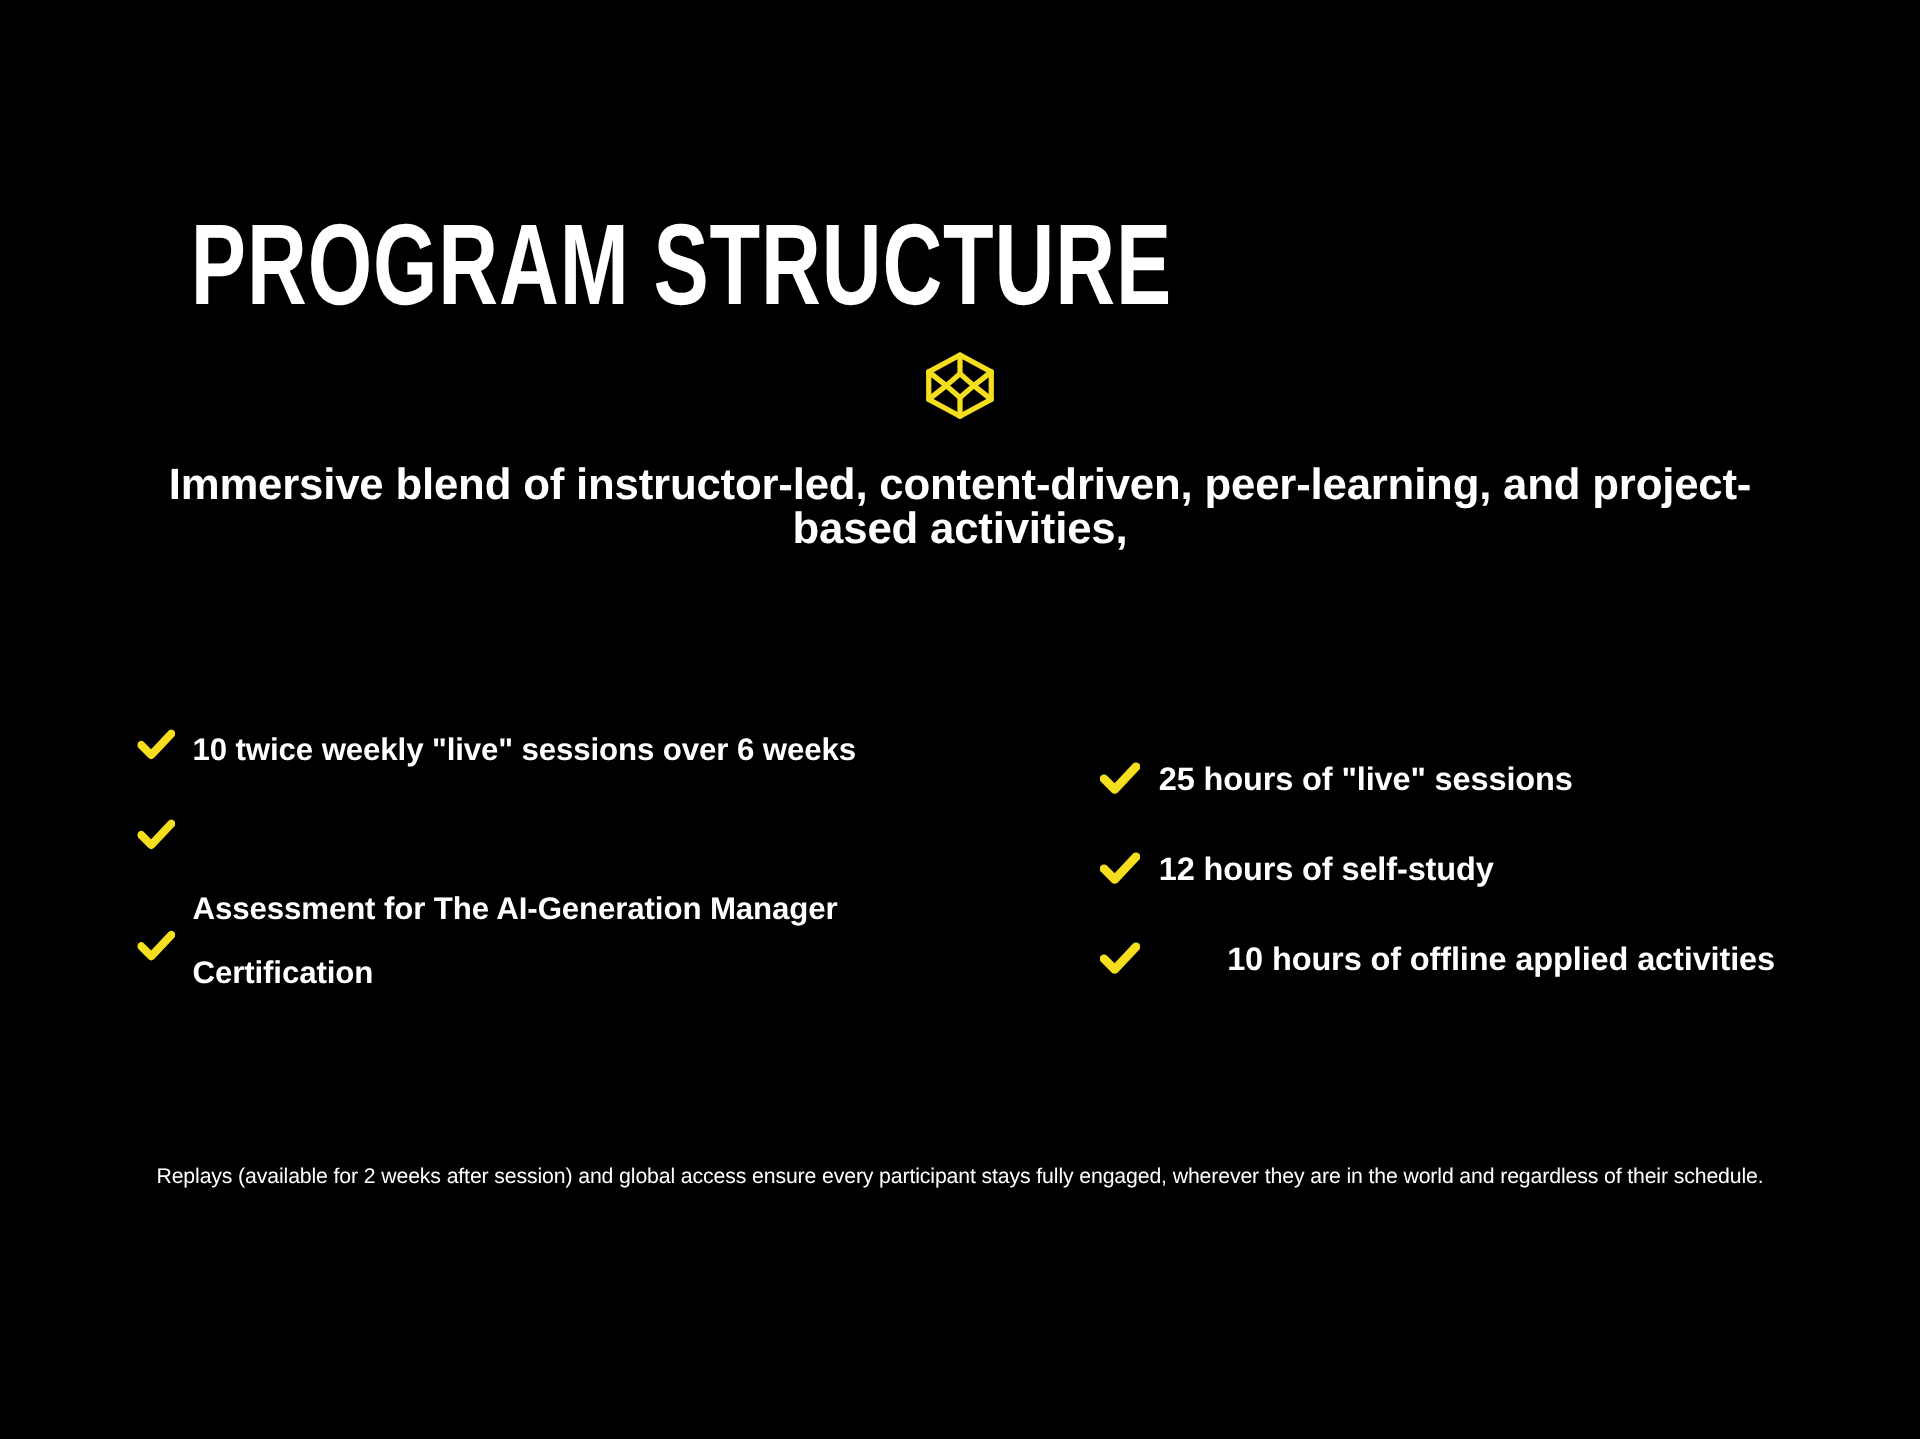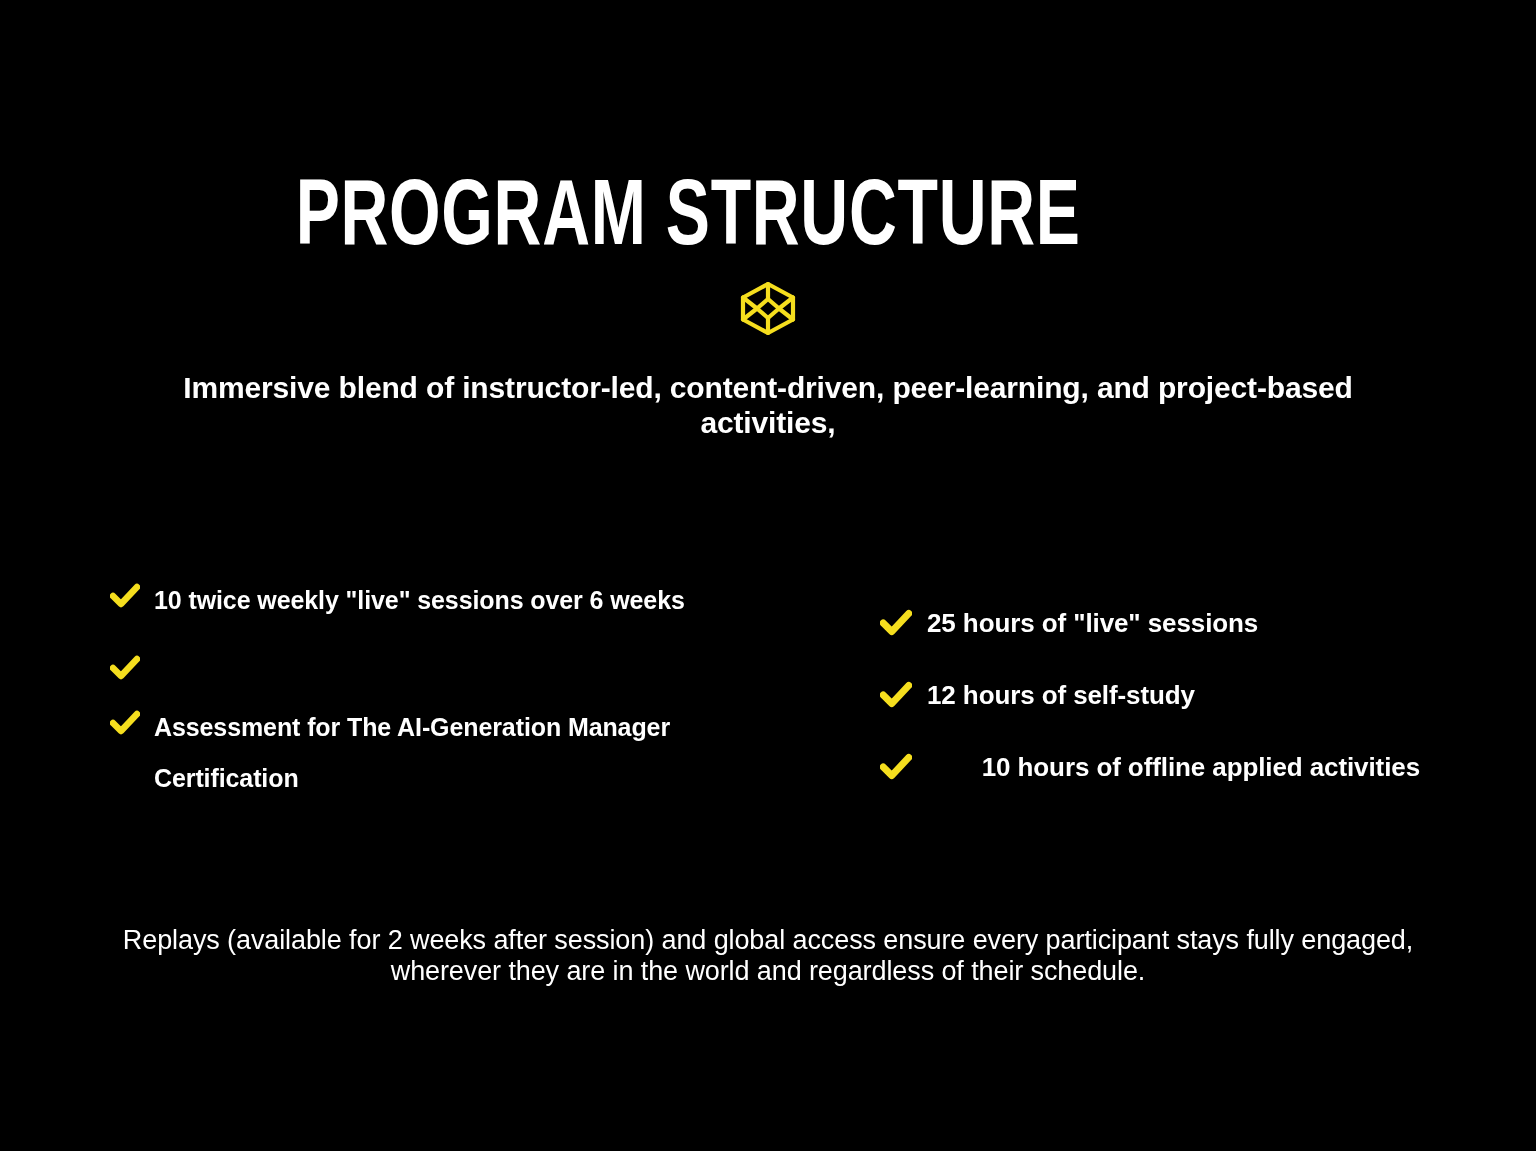--- a/index.html
+++ b/index.html
@@ -21,21 +21,20 @@
     inset: 0;
     background: #000000;
   }
 
   
   .title-wrap {
     position: absolute;
     top: 166px;
     left: 0;
     width: 1377px;
-    text-align: center;
   }
   .title {
     display: inline-block;
     color: #ffffff;
     font-family: "Liberation Sans", sans-serif;
     font-weight: 700;
     font-size: 92px;
     line-height: 92px;
     letter-spacing: 1px;
     transform: scaleX(0.72);
@@ -60,21 +59,21 @@
 
   
   .subtitle {
     position: absolute;
     top: 370px;
     left: 120px;
     width: 1296px;
     text-align: center;
     color: #ffffff;
     font-weight: 700;
-    font-size: 30px;
+    font-size: 35px;
     line-height: 35px;
     letter-spacing: -0.15px;
   }
 
   
   .col-left {
     position: absolute;
     top: 575px;
     left: 110px;
     width: 640px;
@@ -85,21 +84,21 @@
     left: 880px;
     width: 540px;
   }
 
   .bullet {
     display: flex;
     align-items: flex-start;
     color: #ffffff;
   }
   .col-left .bullet { margin-bottom: 21px; }
-  .col-left .bullet:last-child { margin-bottom: 0; }
+  .col-left .bullet:last-child { margin-bottom: 0; align-items: center; }
   .col-right .bullet { margin-bottom: 28px; }
   .col-right .bullet:last-child { margin-bottom: 0; justify-content: space-between; }
 
   .check {
     flex: 0 0 auto;
     width: 30px;
     height: 26px;
     margin-right: 14px;
   }
   .col-left .check { margin-top: 8px; }
@@ -125,21 +124,21 @@
 
   
   .footer {
     position: absolute;
     top: 925px;
     left: 118px;
     width: 1300px;
     text-align: center;
     color: #ffffff;
     font-weight: 400;
-    font-size: 27px;
+    font-size: 17px;
     line-height: 31px;
     letter-spacing: -0.1px;
   }
 </style>
 </head>
 <body>
 
 <div class="slide">
 
   <div class="title-wrap">

